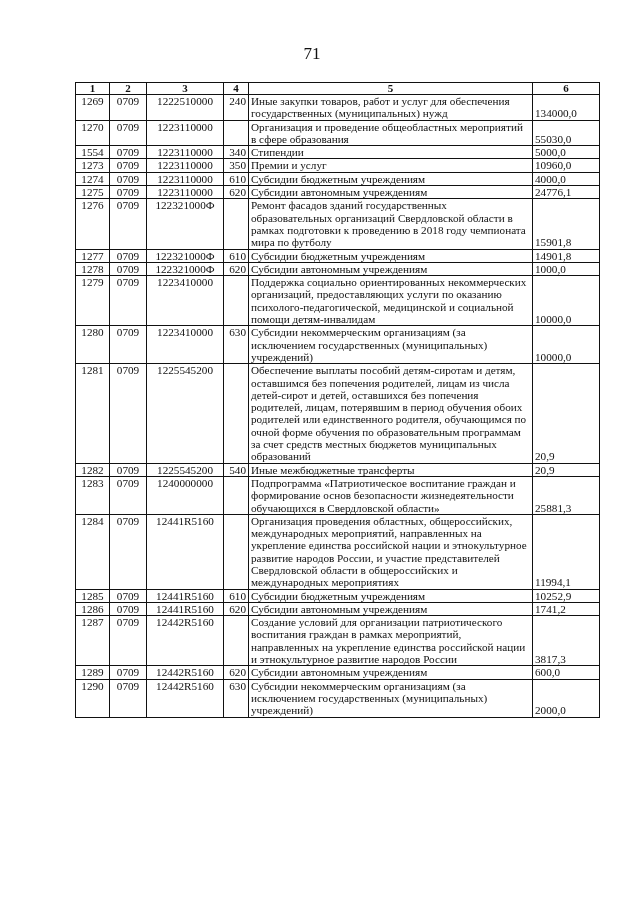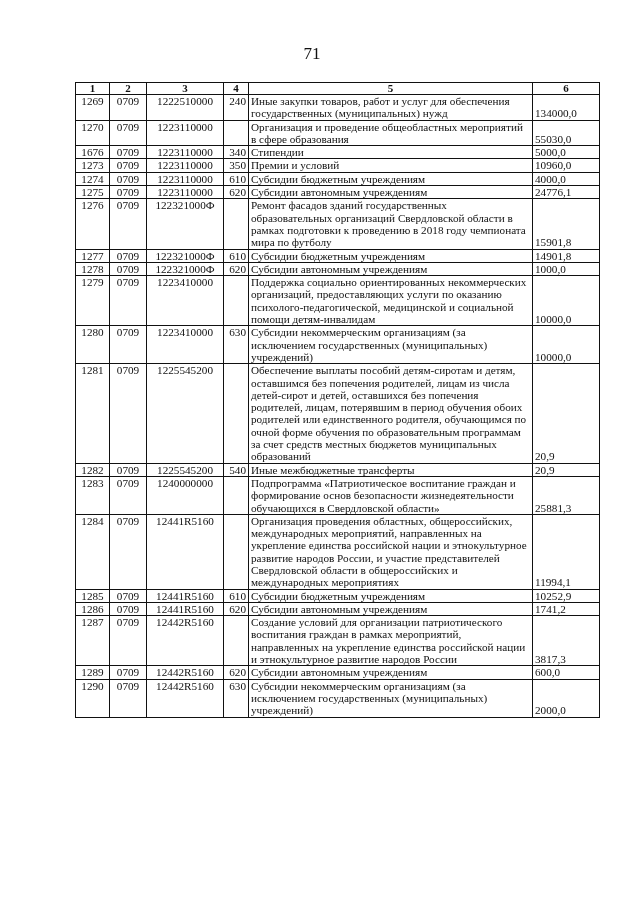--- a/index.html
+++ b/index.html
@@ -51,33 +51,33 @@
       </tr>
       <tr>
         <td class="c1">1270</td>
         <td class="c2">0709</td>
         <td class="c3">1223110000</td>
         <td class="c4"></td>
         <td class="c5">Организация и проведение общеобластных мероприятий в сфере образования</td>
         <td class="c6">55030,0</td>
       </tr>
       <tr>
-        <td class="c1">1676</td>
+        <td class="c1">1554</td>
         <td class="c2">0709</td>
         <td class="c3">1223110000</td>
         <td class="c4">340</td>
         <td class="c5">Стипендии</td>
         <td class="c6">5000,0</td>
       </tr>
       <tr>
         <td class="c1">1273</td>
         <td class="c2">0709</td>
         <td class="c3">1223110000</td>
         <td class="c4">350</td>
-        <td class="c5">Премии и условий</td>
+        <td class="c5">Премии и услуг</td>
         <td class="c6">10960,0</td>
       </tr>
       <tr>
         <td class="c1">1274</td>
         <td class="c2">0709</td>
         <td class="c3">1223110000</td>
         <td class="c4">610</td>
         <td class="c5">Субсидии бюджетным учреждениям</td>
         <td class="c6">4000,0</td>
       </tr>

